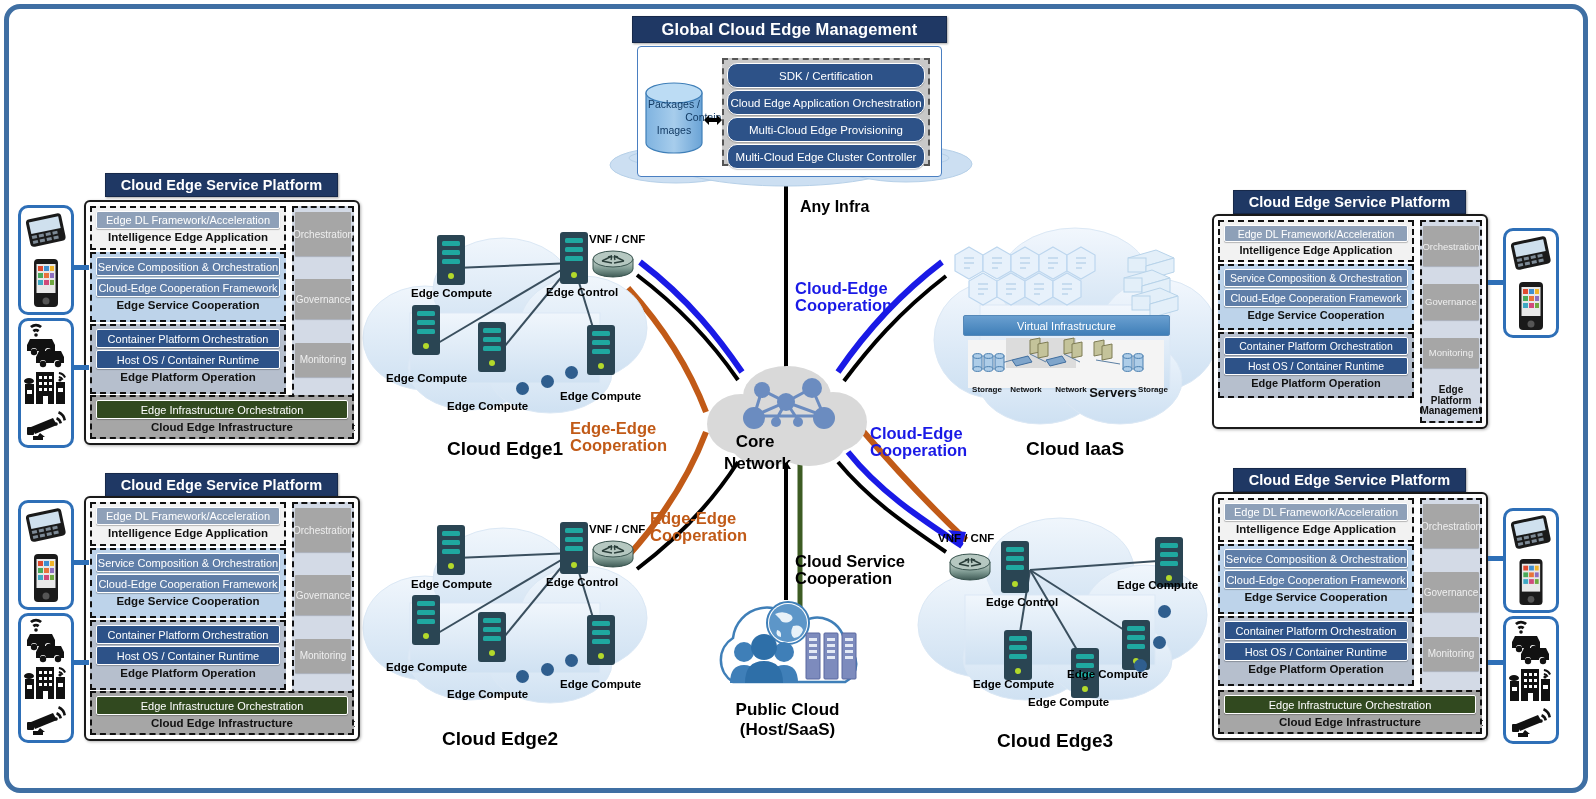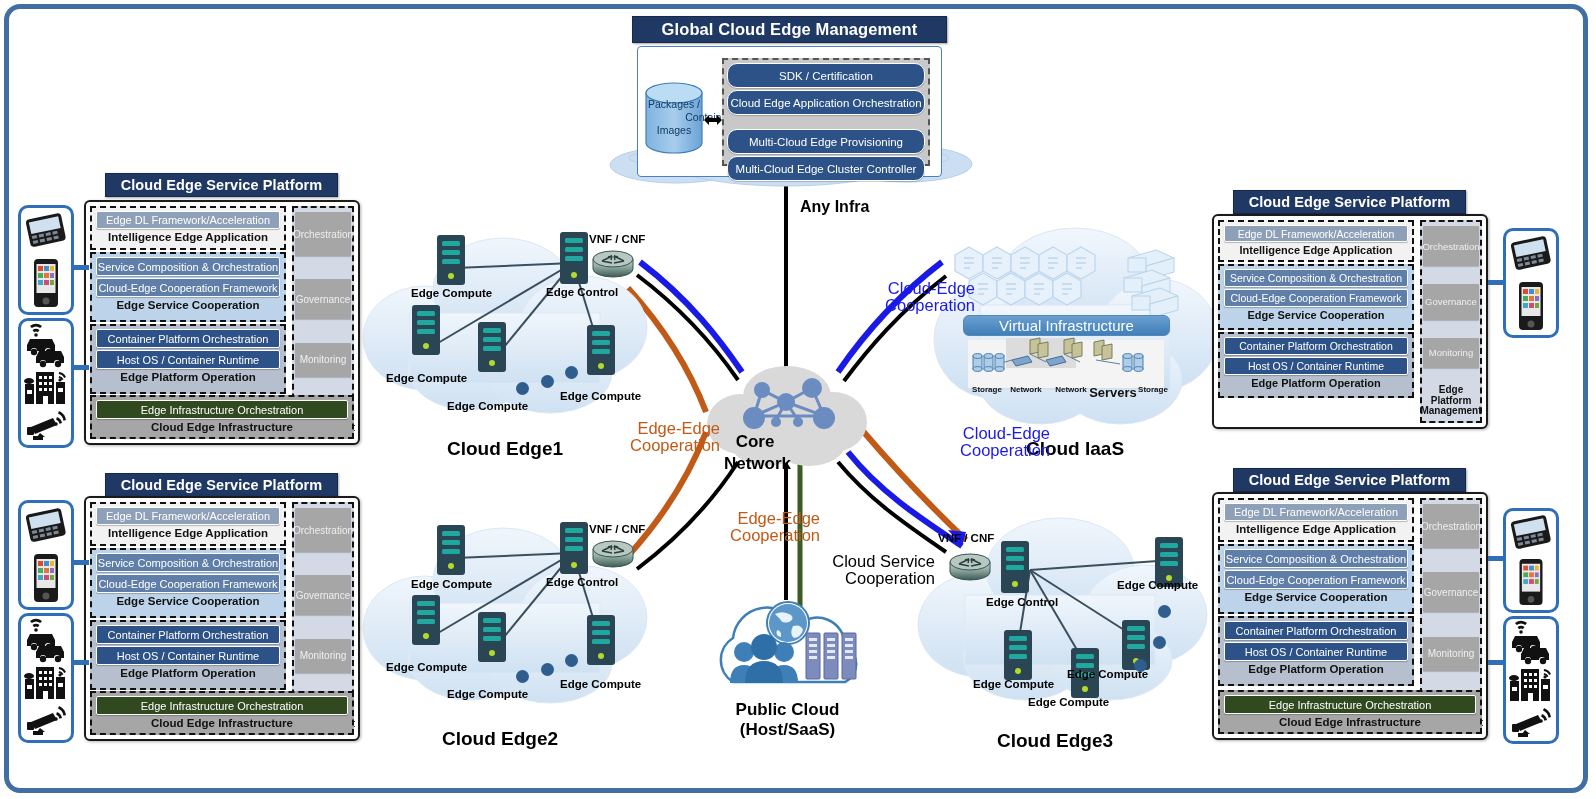--- a/index.html
+++ b/index.html
@@ -36,21 +36,21 @@
   .dev{position:absolute;border:3px solid #2e6fb7;border-radius:10px;background:#fff;box-sizing:border-box;
        display:flex;flex-direction:column;align-items:center;justify-content:space-around;}
   .connect{position:absolute;background:#2e6fb7;}
   
   .cloudwrap{position:absolute;}
   .cl-label{position:absolute;text-align:center;font-weight:bold;color:#000;}
   .node-label{position:absolute;font-weight:bold;color:#000;white-space:nowrap;}
   .srv{position:absolute;}
   .dot3{position:absolute;border-radius:50%;background:#2f5e8e;}
   
-  .lk{position:absolute;font-weight:normal;text-align:right;line-height:1.05;}
+  .lk{position:absolute;font-weight:bold;text-align:left;line-height:1.05;}
   .lk-blue{color:#1a1ae6;}
   .lk-org{color:#c15a17;}
   .lk-grn{color:#000000;}
   svg{display:block;overflow:visible;}
   .mgmt-box{position:absolute;background:#fff;border:1px solid #4a7fc1;border-radius:4px;box-sizing:border-box;}
   .mgmt-stack{position:absolute;border:2px dashed #555;background:#c8c8c8;box-sizing:border-box;padding:3px;}
   .mgmt-bar{background:#2d5288;color:#fff;text-align:center;border:1px solid #fff;border-radius:10px;
             display:flex;align-items:center;justify-content:center;box-shadow:0 1px 1px rgba(0,0,0,.2);}
   .cyl-txt{position:absolute;text-align:center;color:#123a63;font-weight:normal;line-height:1.1;}
   .vi-bar{position:absolute;background:linear-gradient(#6a9fd0,#3f7fb8);color:#fff;text-align:center;
@@ -121,21 +121,21 @@
   <div class="cyl-txt" style="left:642px;top:125px;width:64px;font-size:10.5px;">Images</div>
 
   <div class="abs" style="left:704px;top:113px;width:18px;height:14px;">
     <svg width="18" height="14">
         <path d="M0,7 L5,2 L5,5 L13,5 L13,2 L18,7 L13,12 L13,9 L5,9 L5,12 Z" fill="#000"></path>
       </svg>
   </div>
 
   <div class="mgmt-stack" style="left:722px;top:58px;width:208px;height:108px;">
     <div class="mgmt-bar" style="height:23px;font-size:11.5px;margin-bottom:2px;">SDK / Certification</div>
-    <div class="mgmt-bar" style="height:23px;font-size:11.5px;margin-bottom:14px;">Cloud Edge Application Orchestration</div>
+    <div class="mgmt-bar" style="height:23px;font-size:11.5px;margin-bottom:2px;">Cloud Edge Application Orchestration</div>
     <div class="mgmt-bar" style="height:23px;font-size:11.5px;margin-bottom:2px;">Multi-Cloud Edge Provisioning</div>
     <div class="mgmt-bar" style="height:23px;font-size:11.5px;">Multi-Cloud Edge Cluster Controller</div>
   </div>
 
   <div class="abs" style="left:800px;top:198px;font-size:16px;font-weight:bold;color:#000;">Any Infra</div>
 
   <div class="cloudwrap" style="left:355px;top:218px;width:300px;height:200px;">
     <svg width="300" height="200">
       <defs>
           <linearGradient id="cg1" x1="0" y1="0" x2="0" y2="1">
@@ -499,21 +499,21 @@
         <rect x="6" y="14" width="18" height="14"></rect>
         <polygon points="24,22 52,14 52,28 24,36"></polygon>
       <polygon points="2,34 30,26 48,34 20,42"></polygon>
         <rect x="2" y="34" width="18" height="14"></rect>
         <polygon points="20,42 48,34 48,48 20,56"></polygon>
       <polygon points="10,52 38,44 56,52 28,60"></polygon>
         <rect x="10" y="52" width="18" height="14"></rect>
         <polygon points="28,60 56,52 56,66 28,74"></polygon>
     </g>
   </svg>
-  <div class="vi-bar" style="left:963px;top:315px;width:205px;height:19px;font-size:15px;border-radius:6px;">Virtual Infrastructure</div>
+  <div class="vi-bar" style="left:963px;top:315px;width:205px;height:19px;font-size:11px;">Virtual Infrastructure</div>
   <div class="iaas-row" style="left:968px;top:340px;width:196px;height:48px;"></div>
   <svg class="abs" style="left:968px;top:338px;" width="196" height="50">
     <rect x="38" y="0" width="70" height="30" fill="#dcdcdc"></rect>
     <g stroke="#5b7fa3" stroke-width="1">
         <path d="M30,26 L44,22 M62,16 L78,24 M96,16 L112,24 M128,22 L152,26" fill="none"></path>
       </g>
 
     <g fill="#aecde8" stroke="#4a7fb0" stroke-width="1">
       <rect x="5" y="18" width="9" height="13"></rect>
         <ellipse cx="9.5" cy="18" rx="4.5" ry="2.4"></ellipse>

